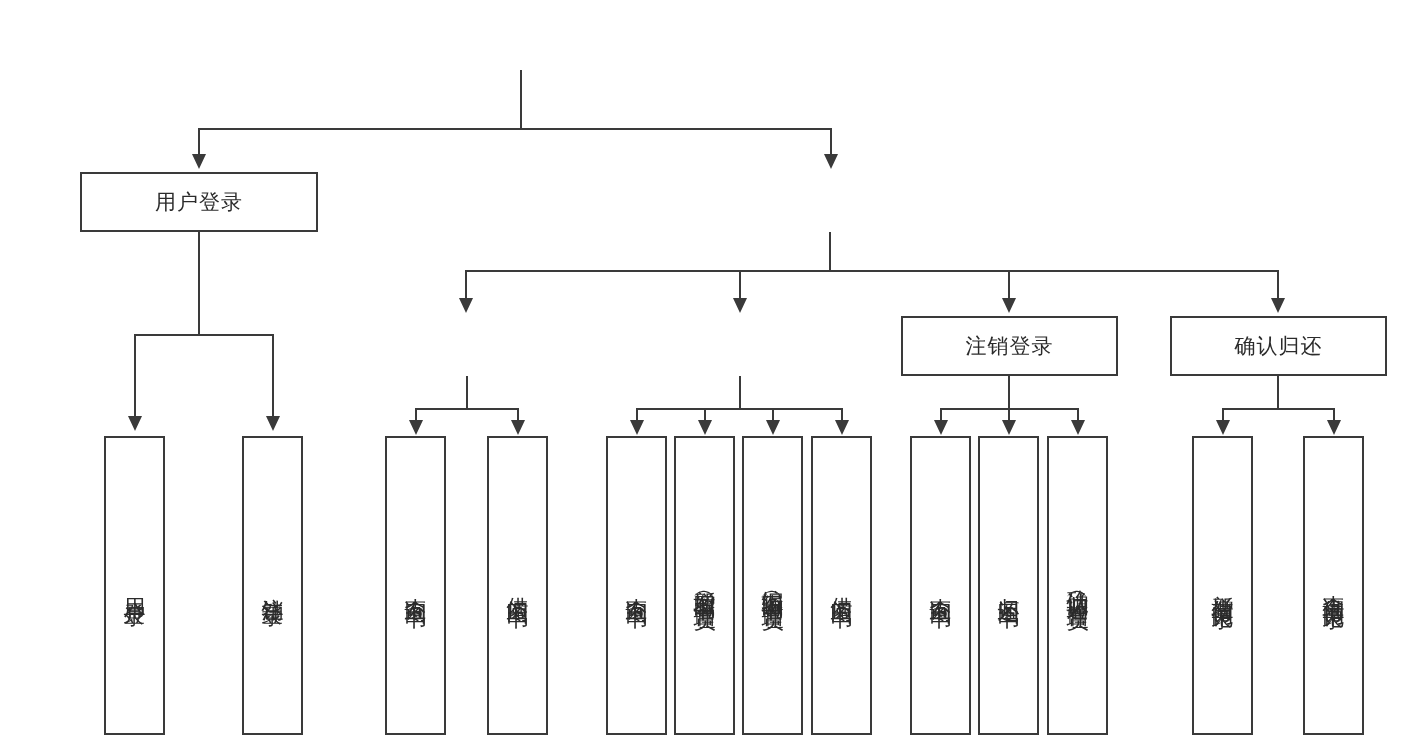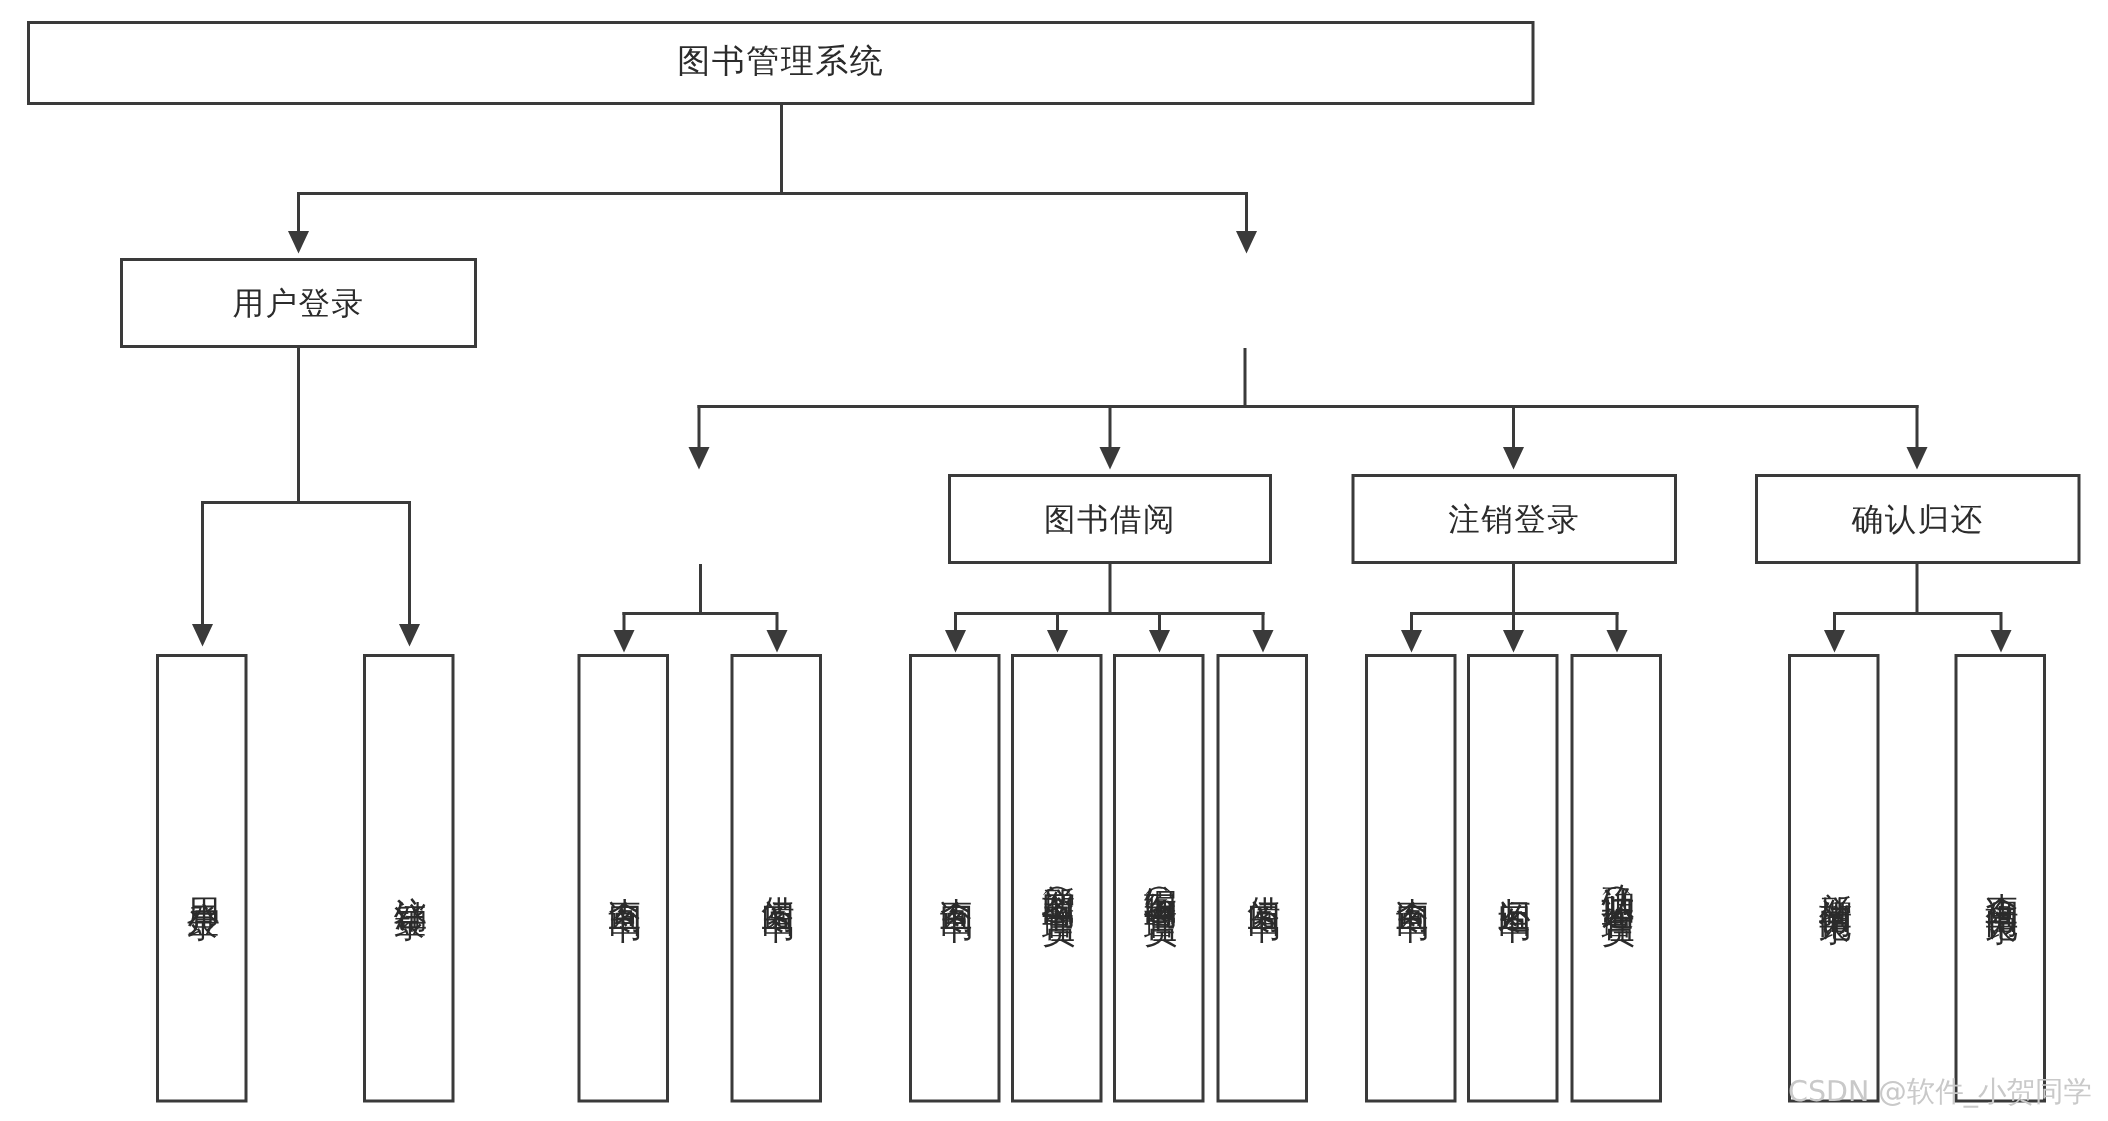--- a/index.html
+++ b/index.html
@@ -60,23 +60,20 @@
     font-size:19px;
     white-space:nowrap;
     user-select:none;
   }
 </style>
 </head>
 <body>
 
 <div id="canvas">
 
-  <div class="node root h" style="left:18px; top:14px; width:1005px; height:56px;">
-    <span class="lbl">图书管理系统</span>
-  </div>
 
   <div class="ln v" style="left:520px; top:70px; width:2px; height:58px;"></div>
 
   <div class="ln h" style="left:198px; top:128px; width:634px; height:2px;"></div>
 
   <div class="ln v" style="left:198px; top:128px; width:2px; height:28px;"></div>
   <div class="arrow" style="left:192px; top:154px;"></div>
   <div class="ln v" style="left:830px; top:128px; width:2px; height:28px;"></div>
   <div class="arrow" style="left:824px; top:154px;"></div>
 
@@ -96,23 +93,20 @@
 
   <div class="ln v" style="left:465px; top:270px; width:2px; height:30px;"></div>
   <div class="arrow" style="left:459px; top:298px;"></div>
   <div class="ln v" style="left:739px; top:270px; width:2px; height:30px;"></div>
   <div class="arrow" style="left:733px; top:298px;"></div>
   <div class="ln v" style="left:1008px; top:270px; width:2px; height:30px;"></div>
   <div class="arrow" style="left:1002px; top:298px;"></div>
   <div class="ln v" style="left:1277px; top:270px; width:2px; height:30px;"></div>
   <div class="arrow" style="left:1271px; top:298px;"></div>
 
-  <div class="node h" style="left:632px; top:316px; width:216px; height:60px;">
-    <span class="lbl">图书借阅</span>
-  </div>
   <div class="node h" style="left:901px; top:316px; width:217px; height:60px;">
     <span class="lbl">注销登录</span>
   </div>
   <div class="node h" style="left:1170px; top:316px; width:217px; height:60px;">
     <span class="lbl">确认归还</span>
   </div>
 
   <div class="ln v" style="left:466px; top:376px; width:2px; height:32px;"></div>
   <div class="ln h" style="left:415px; top:408px; width:103px; height:2px;"></div>
   <div class="ln v" style="left:415px; top:408px; width:2px; height:14px;"></div>
@@ -184,15 +178,14 @@
     <span class="lbl">确认归还（管理员）</span>
   </div>
 
   <div class="node v" style="left:1192px; top:436px; width:61px; height:299px;">
     <span class="lbl">新增借阅记录</span>
   </div>
   <div class="node v" style="left:1303px; top:436px; width:61px; height:299px;">
     <span class="lbl">查询借阅记录</span>
   </div>
 
-  <div id="watermark" style="left:1192px; top:715px;">CSDN @软件_小贺同学</div>
 
 </div>
 
 </body></html>

